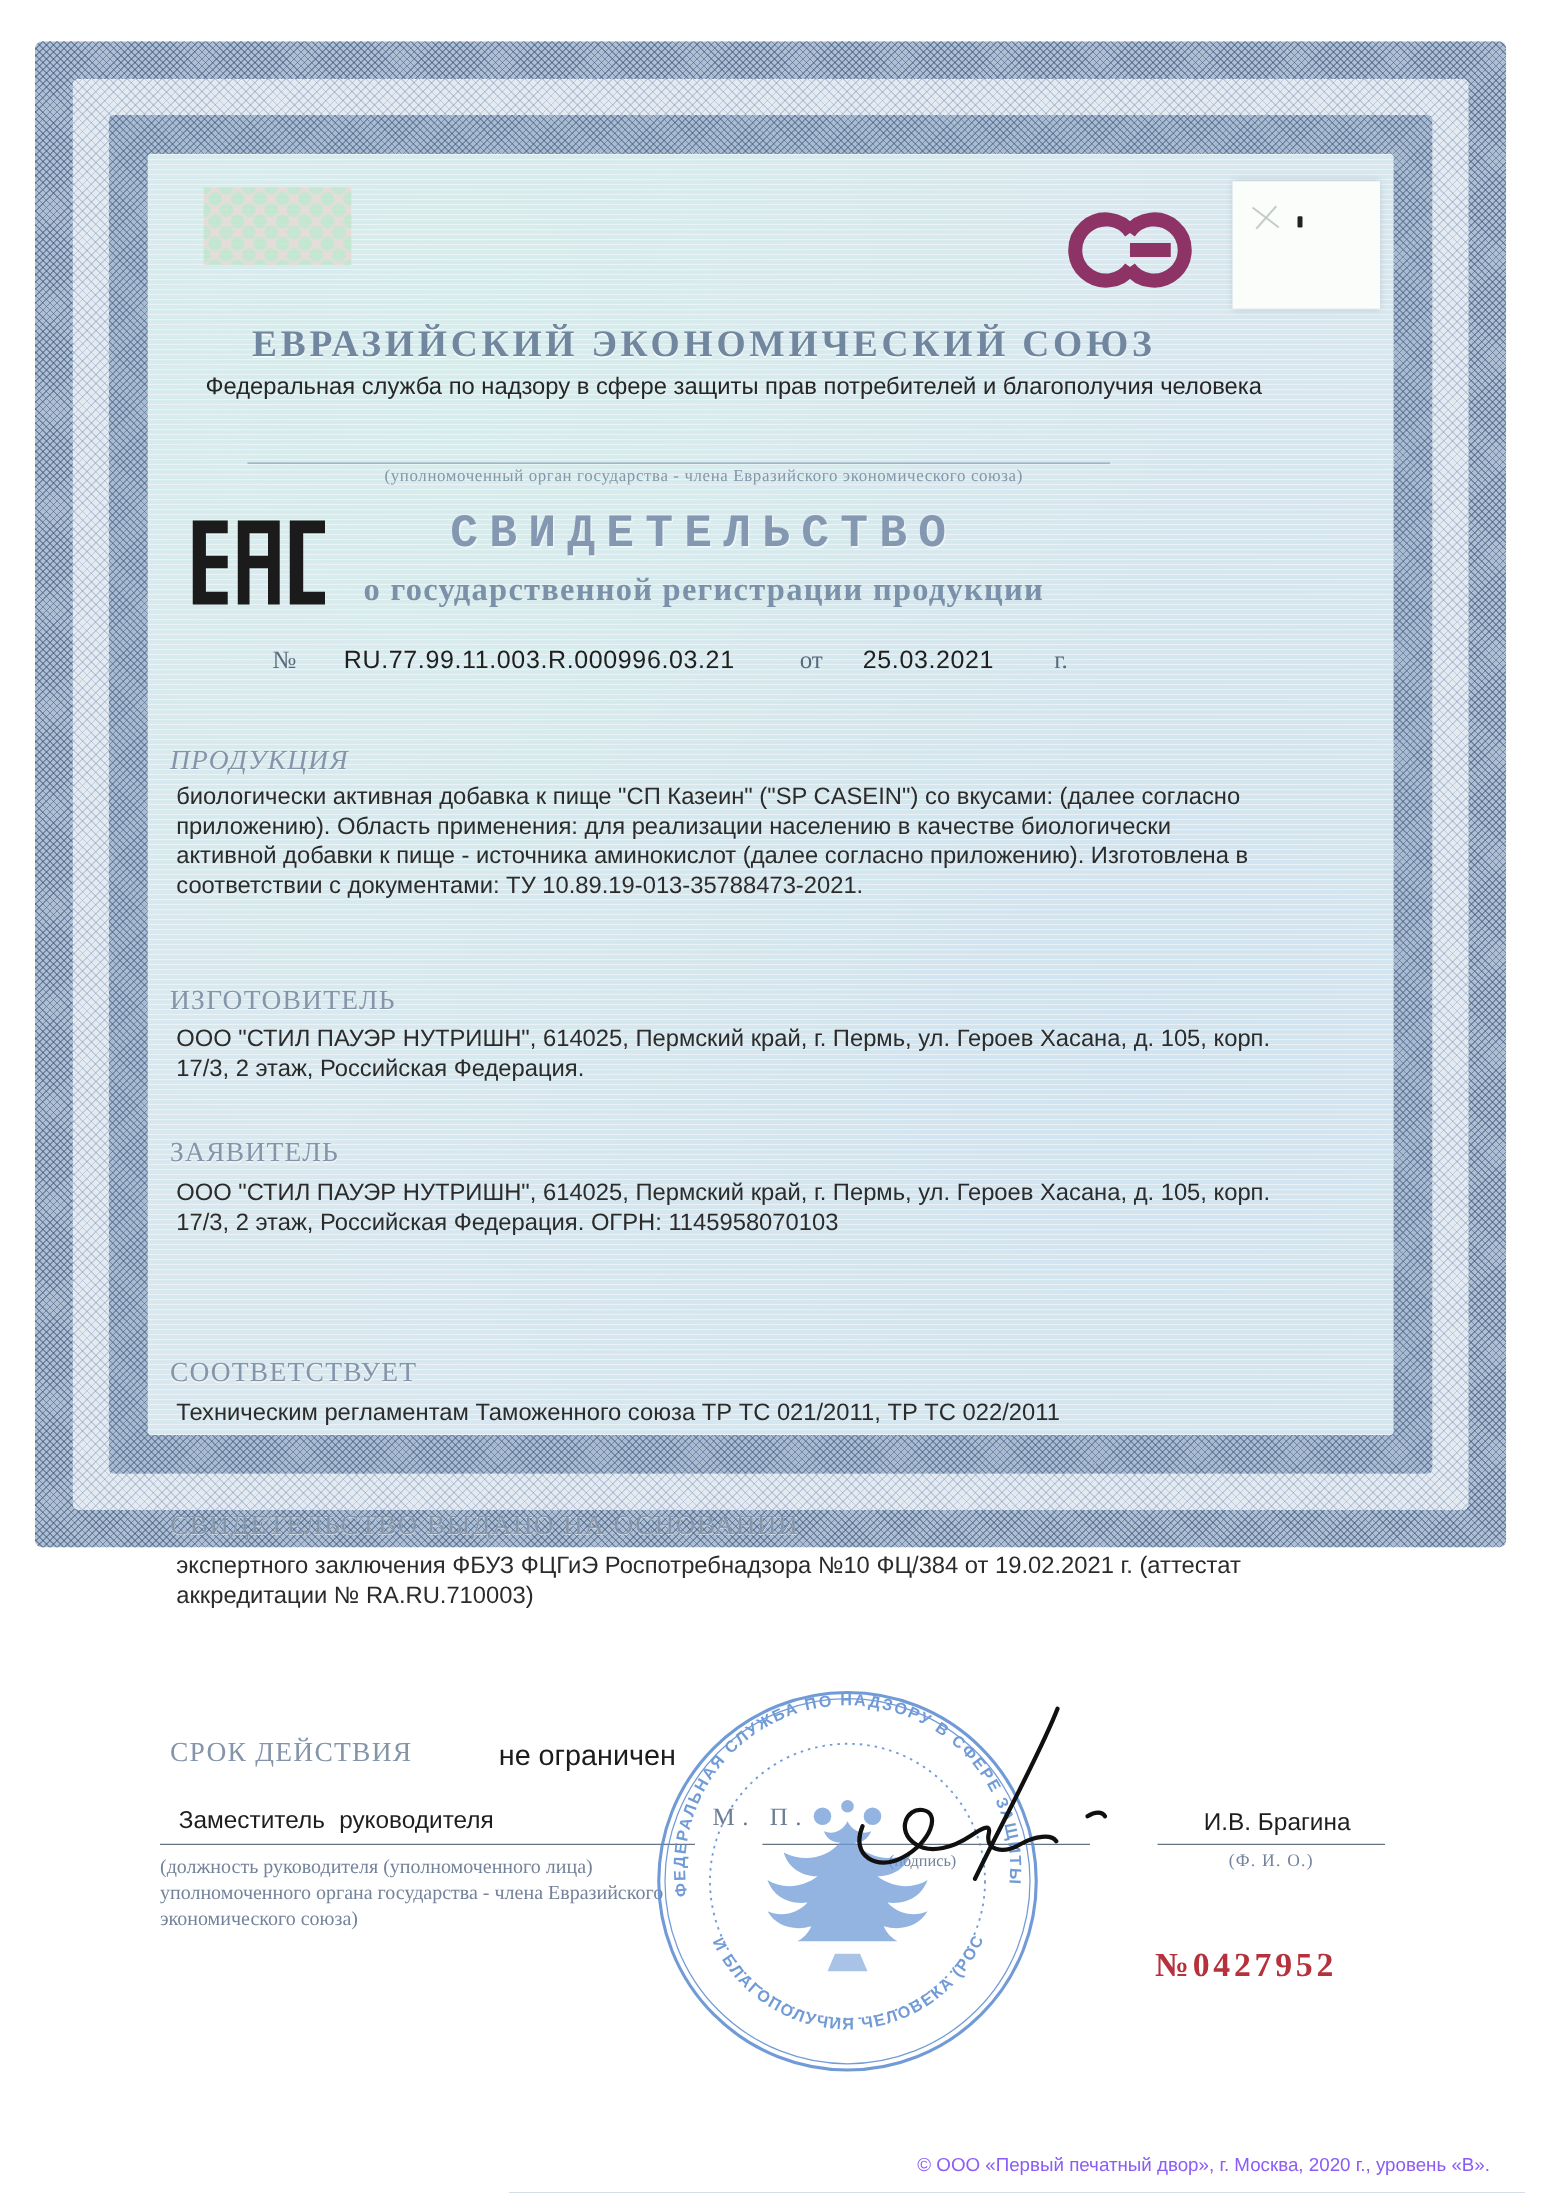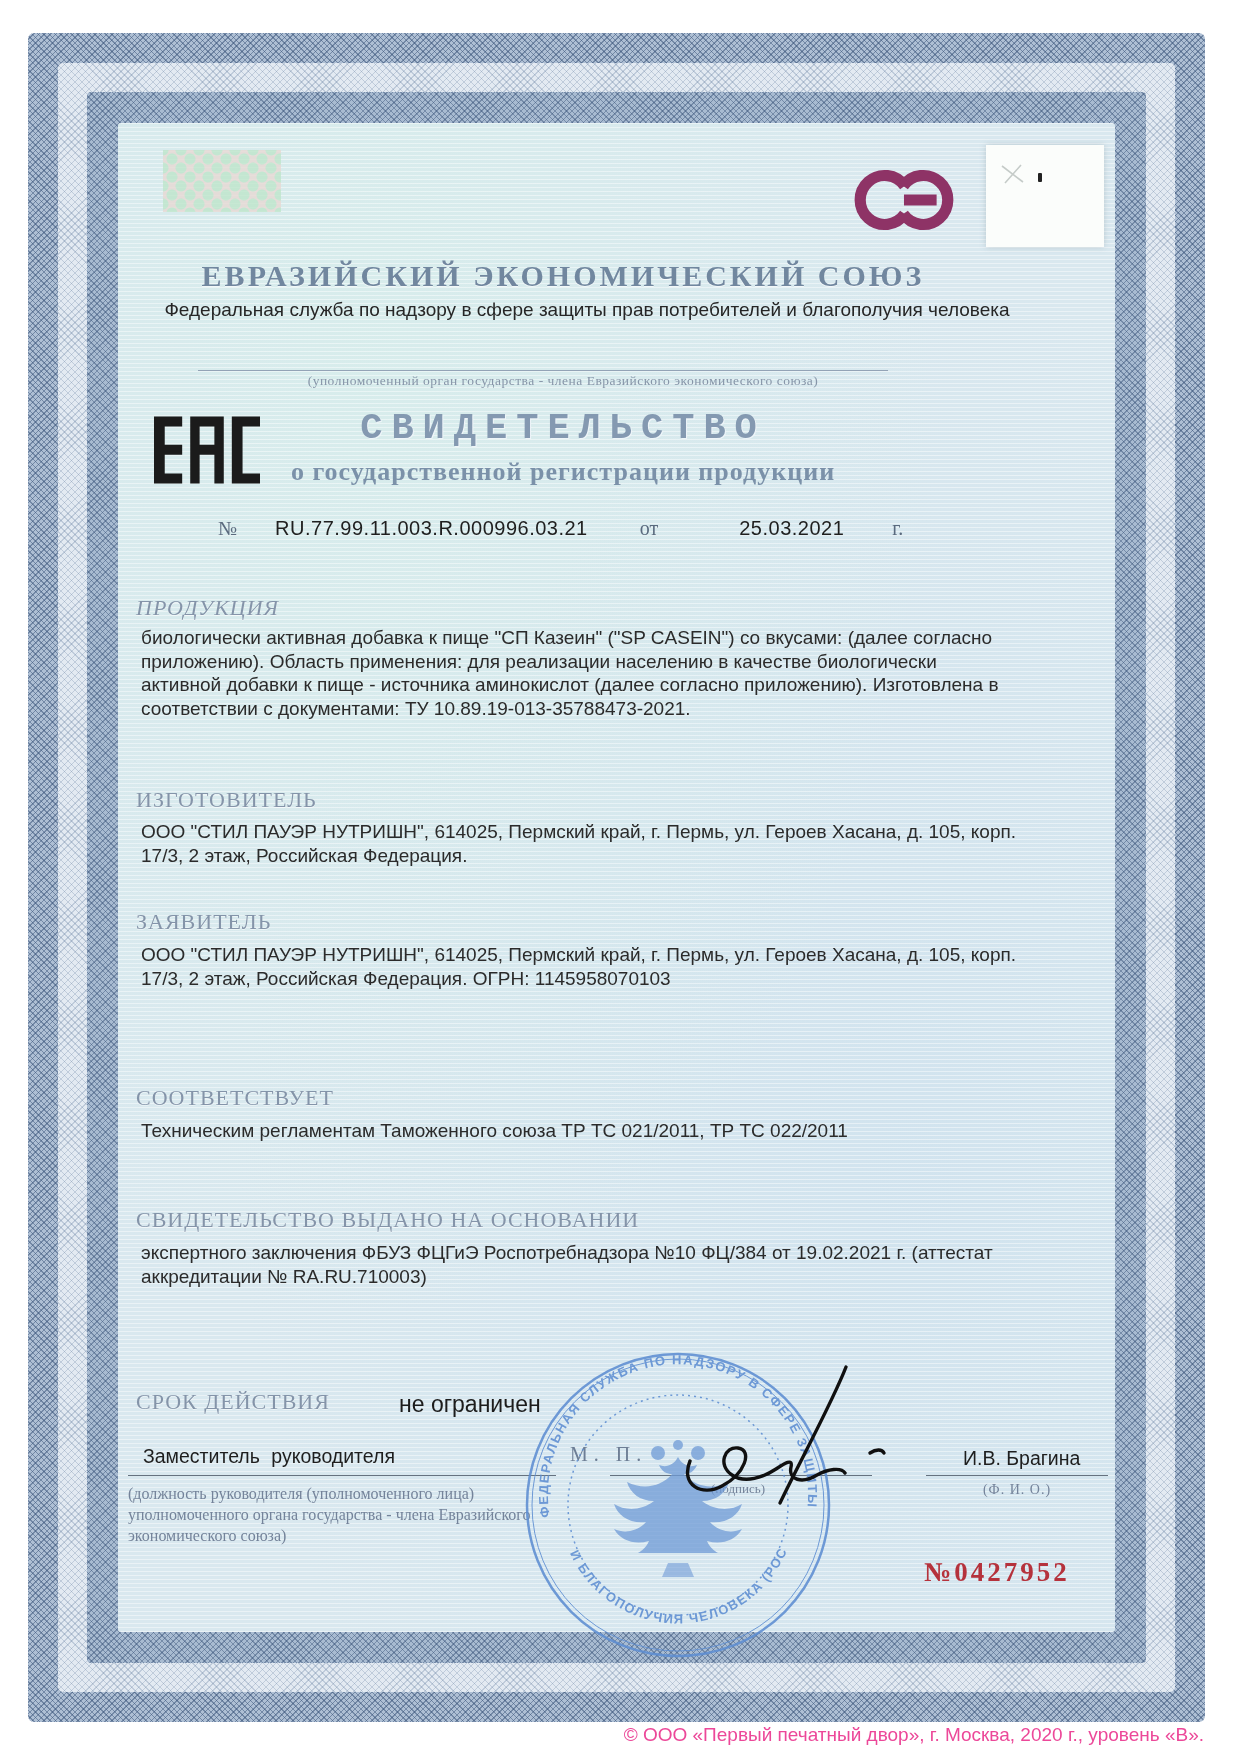--- a/index.html
+++ b/index.html
@@ -1,18 +1,18 @@
 <!DOCTYPE html>
 <html><head>
 <meta charset="utf-8">
 <style>
   html,body{margin:0;padding:0;}
   body{width:1240px;height:1754px;background:#ffffff;font-family:"Liberation Sans",sans-serif;position:relative;overflow:hidden;}
   
-  .f1{position:absolute;left:28px;top:33px;width:1177px;height:1689px;border-radius:6px;
+  .f1{position:absolute;left:28px;top:33px;width:1177px;height:1205px;border-radius:6px;
       background-color:#aebfd4;
       background-image:repeating-linear-gradient(45deg,rgba(56,82,120,.50) 0 1px,rgba(0,0,0,0) 1px 4px),
                        repeating-linear-gradient(135deg,rgba(56,82,120,.50) 0 1px,rgba(0,0,0,0) 1px 4px);}
   .f2{position:absolute;inset:30px;border-radius:5px;
       background-color:#e3eaf2;
       background-image:repeating-linear-gradient(45deg,rgba(98,124,158,.28) 0 1px,rgba(0,0,0,0) 1px 5px),
                        repeating-linear-gradient(135deg,rgba(98,124,158,.28) 0 1px,rgba(0,0,0,0) 1px 5px);}
   .f3{position:absolute;inset:29px;border-radius:4px;
       background-color:#a8bbd1;
       background-image:repeating-linear-gradient(45deg,rgba(56,82,120,.45) 0 1px,rgba(0,0,0,0) 1px 4px),
@@ -43,21 +43,21 @@
   .hline2{top:199px;font-size:19px;color:#262626;}
   .hline3{top:222px;font-size:19px;color:#262626;}
   .hrule{left:80px;top:247px;width:690px;border-top:1px solid #93a3b6;}
   .hnote{top:250px;font-family:"Liberation Serif",serif;font-size:13.5px;color:#8695a8;letter-spacing:.5px;}
   .eac-logo{left:36px;top:276px;width:106px;height:102px;}
   .cert-title{top:284px;font-family:Liberation Mono, monospace;font-weight:bold;font-size:37px;letter-spacing:9px;color:#8499b1;text-shadow:1px 1px 0 #eef5f9;}
   .cert-sub{top:334px;font-family:"Liberation Serif",serif;font-weight:bold;font-size:26px;letter-spacing:1px;color:#7b91a9;}
   .numrow{left:100px;top:394px;display:flex;align-items:baseline;}
   .numrow .lab{font-family:"Liberation Serif",serif;font-size:20px;color:#5a6a7e;}
   .numrow .val{font-size:20px;color:#1f1f1f;letter-spacing:.5px;}
-  .g1{margin-left:38px;} .g2{margin-left:52px;} .g3{margin-left:81px;} .g4{margin-left:48px;}
+  .g1{margin-left:38px;} .g2{margin-left:52px;} .g3{margin-left:32px;} .g4{margin-left:48px;}
   
   .sec{font-family:"Liberation Serif",serif;font-size:22px;color:#8494a9;letter-spacing:1px;text-shadow:0 1px 0 rgba(255,255,255,.5);}
   .body-text{left:23px;width:878px;font-size:19px;line-height:23.5px;color:#2b2b2b;}
   .sec-product{left:18px;top:472px;font-style:italic;}
   .txt-product{top:503px;}
   .sec-manuf{left:18px;top:664px;}
   .txt-manuf{top:697px;}
   .sec-appl{left:18px;top:786px;}
   .txt-appl{top:820px;}
   .sec-conf{left:18px;top:962px;}
@@ -73,21 +73,21 @@
   .mp-label{left:452px;top:1320px;font-family:"Liberation Serif",serif;font-size:20px;letter-spacing:6px;color:#6e7e95;}
   .sig-line-mid{left:492px;top:1352px;width:262px;border-top:1.3px solid #66727f;}
   .podpis-label{left:520px;top:1358px;width:200px;text-align:center;font-family:"Liberation Serif",serif;font-size:13px;color:#74839a;}
   .fio-name{left:845px;top:1324px;font-size:19.5px;color:#1e1e1e;}
   .sig-line-right{left:808px;top:1352px;width:182px;border-top:1.3px solid #66727f;}
   .fio-caption{left:808px;top:1359px;width:182px;text-align:center;font-family:"Liberation Serif",serif;font-size:14px;letter-spacing:1px;color:#74839a;}
   .stamp{left:400px;top:1222px;width:320px;height:320px;opacity:.88;}
   .signature{left:556px;top:1238px;width:220px;height:156px;}
   .blank-number{left:806px;top:1434px;font-family:"Liberation Serif",serif;font-weight:bold;font-size:27px;letter-spacing:3px;color:#b5323c;}
   
-  .footer{position:absolute;right:36px;top:1724px;font-size:19px;color:#ec4899;}
+  .footer{position:absolute;right:48px;top:1724px;font-size:15px;color:#8b5cf6;}
 </style>
 </head>
 <body>
 
 <div class="f1">
  <div class="f2">
   <div class="f3">
    <div class="paper">
 
     <div class="pattern-block"></div>

